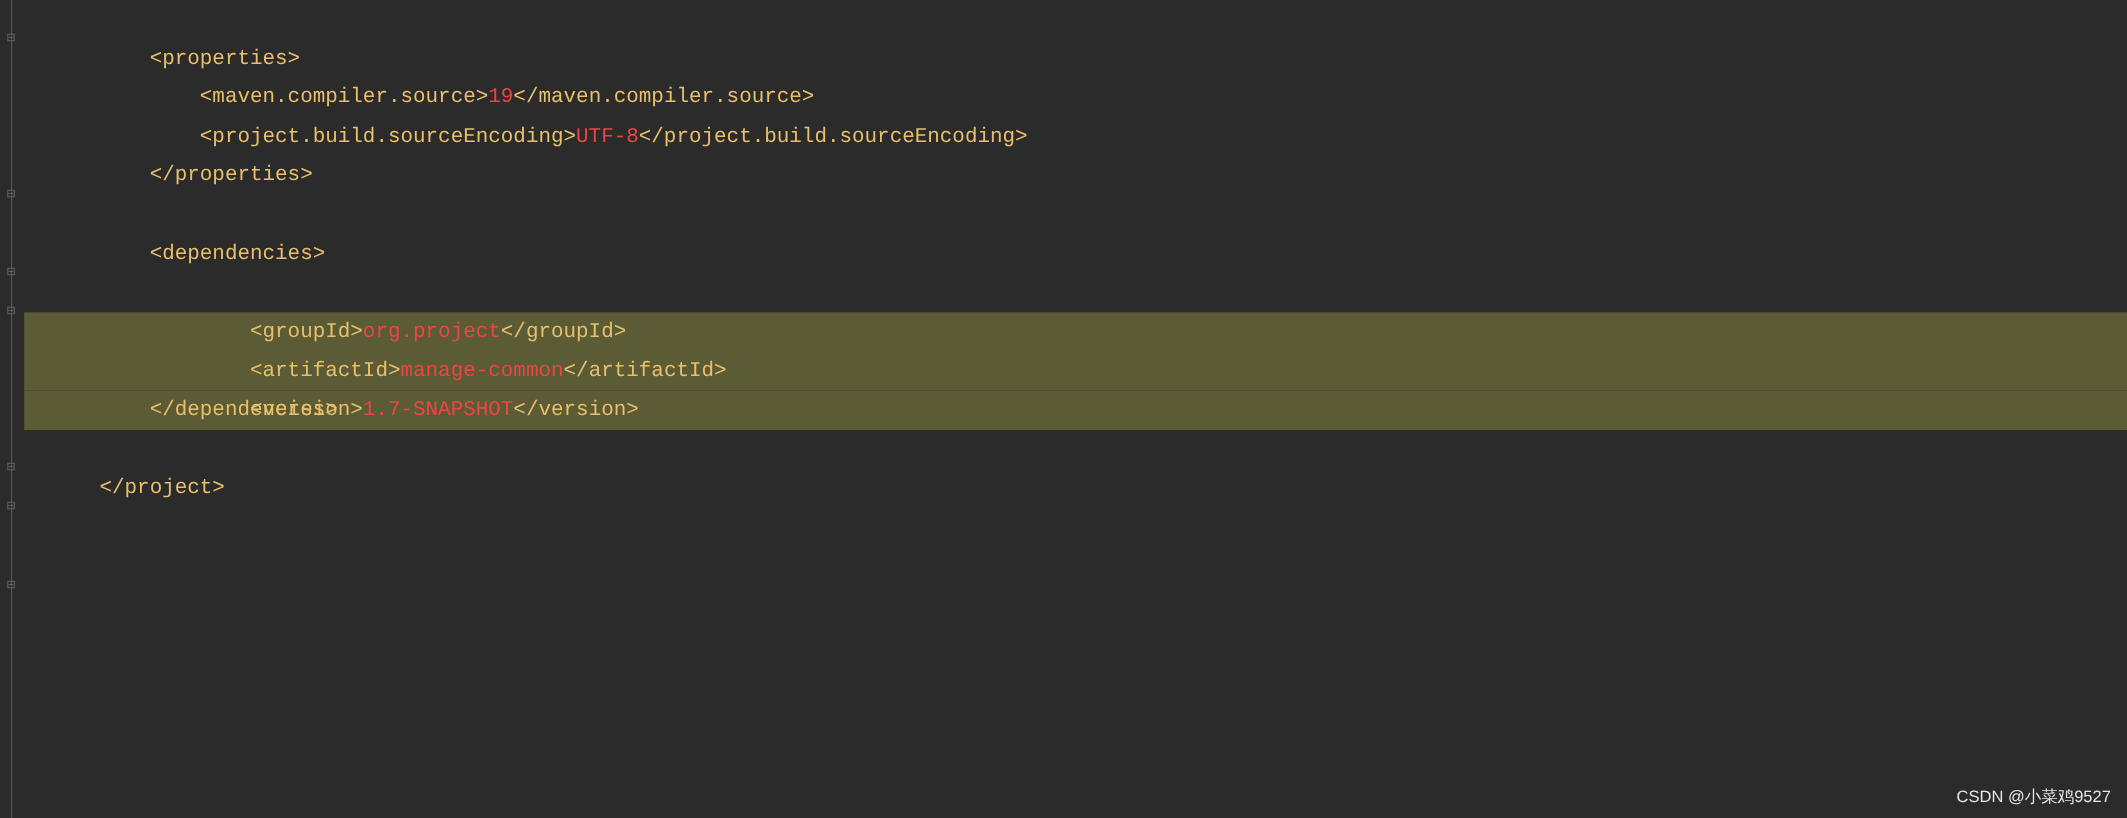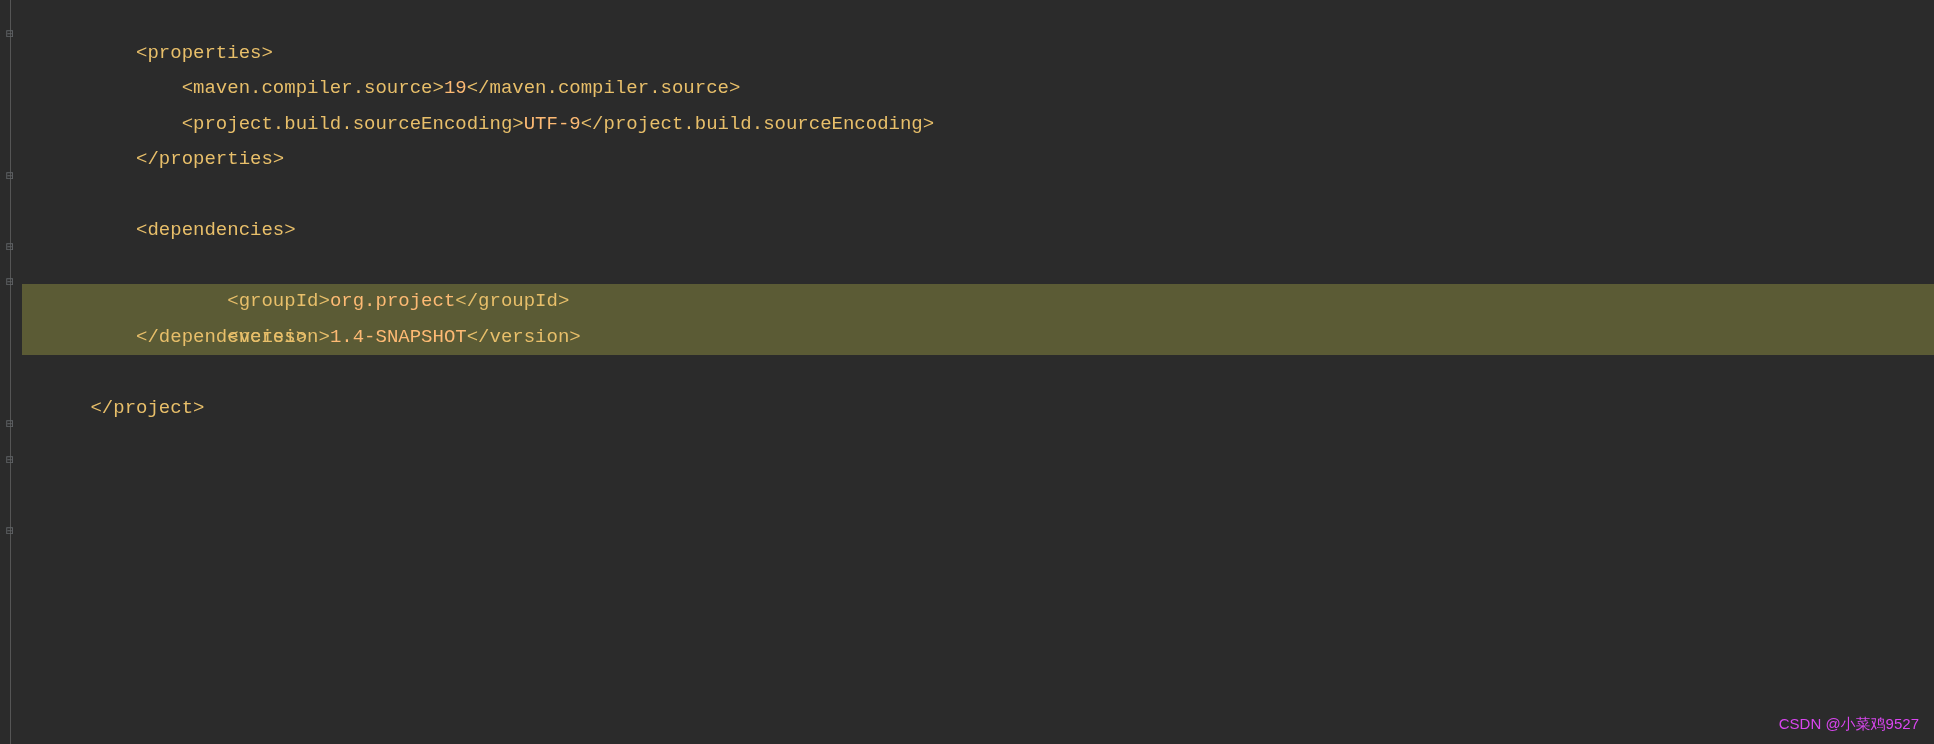--- a/index.html
+++ b/index.html
@@ -51,27 +51,27 @@
     }
     .code-line {
       height: 35.5px;
       white-space: pre;
       position: relative;
     }
     .tag {
       color: #e8bf6a;
     }
     .text {
-      color: #fdba74;
+      color: #ef4444;
     }
     .watermark {
       position: absolute;
       bottom: 10px;
       right: 15px;
-      color: #d946ef;
+      color: #e5e5e5;
       font-size: 15px;
       font-family: sans-serif;
     }
     .hl-bg {
       position: absolute;
       left: 0;
       right: 0;
       height: 35.5px;
       background: #5b5b35;
       z-index: 0;
@@ -96,36 +96,40 @@
     <div class="fold-icon" style="top:525px;">⊟</div>
   </div>
   <div class="code-area">
     <div class="code-line">
       <span class="code-content"><span>    </span><span class="tag">&lt;properties&gt;</span></span>
     </div>
     <div class="code-line">
       <span class="code-content"><span>        </span><span class="tag">&lt;maven.compiler.source&gt;</span><span class="text">19</span><span class="tag">&lt;/maven.compiler.source&gt;</span></span>
     </div>
     <div class="code-line">
-      <span class="code-content"><span>        </span><span class="tag">&lt;project.build.sourceEncoding&gt;</span><span class="text">UTF-9</span><span class="tag">&lt;/project.build.sourceEncoding&gt;</span></span>
+      <span class="code-content"><span>        </span><span class="tag">&lt;project.build.sourceEncoding&gt;</span><span class="text">UTF-8</span><span class="tag">&lt;/project.build.sourceEncoding&gt;</span></span>
     </div>
     <div class="code-line">
       <span class="code-content"><span>    </span><span class="tag">&lt;/properties&gt;</span></span>
     </div>
     <div class="code-line"></div>
     <div class="code-line">
       <span class="code-content"><span>    </span><span class="tag">&lt;dependencies&gt;</span></span>
     </div>
     <div class="code-line">
       <div class="hl-bg"></div>
       <span class="code-content"><span>            </span><span class="tag">&lt;groupId&gt;</span><span class="text">org.project</span><span class="tag">&lt;/groupId&gt;</span></span>
     </div>
     <div class="code-line">
       <div class="hl-bg"></div>
-      <span class="code-content"><span>            </span><span class="tag">&lt;version&gt;</span><span class="text">1.4-SNAPSHOT</span><span class="tag">&lt;/version&gt;</span></span>
+      <span class="code-content"><span>            </span><span class="tag">&lt;artifactId&gt;</span><span class="text">manage-common</span><span class="tag">&lt;/artifactId&gt;</span></span>
+    </div>
+    <div class="code-line">
+      <div class="hl-bg"></div>
+      <span class="code-content"><span>            </span><span class="tag">&lt;version&gt;</span><span class="text">1.7-SNAPSHOT</span><span class="tag">&lt;/version&gt;</span></span>
     </div>
     <div class="code-line">
       <span class="code-content"><span>    </span><span class="tag">&lt;/dependencies&gt;</span></span>
     </div>
     <div class="code-line"></div>
     <div class="code-line">
       <span class="code-content"><span class="tag">&lt;/project&gt;</span></span>
     </div>
   </div>
 </div>

